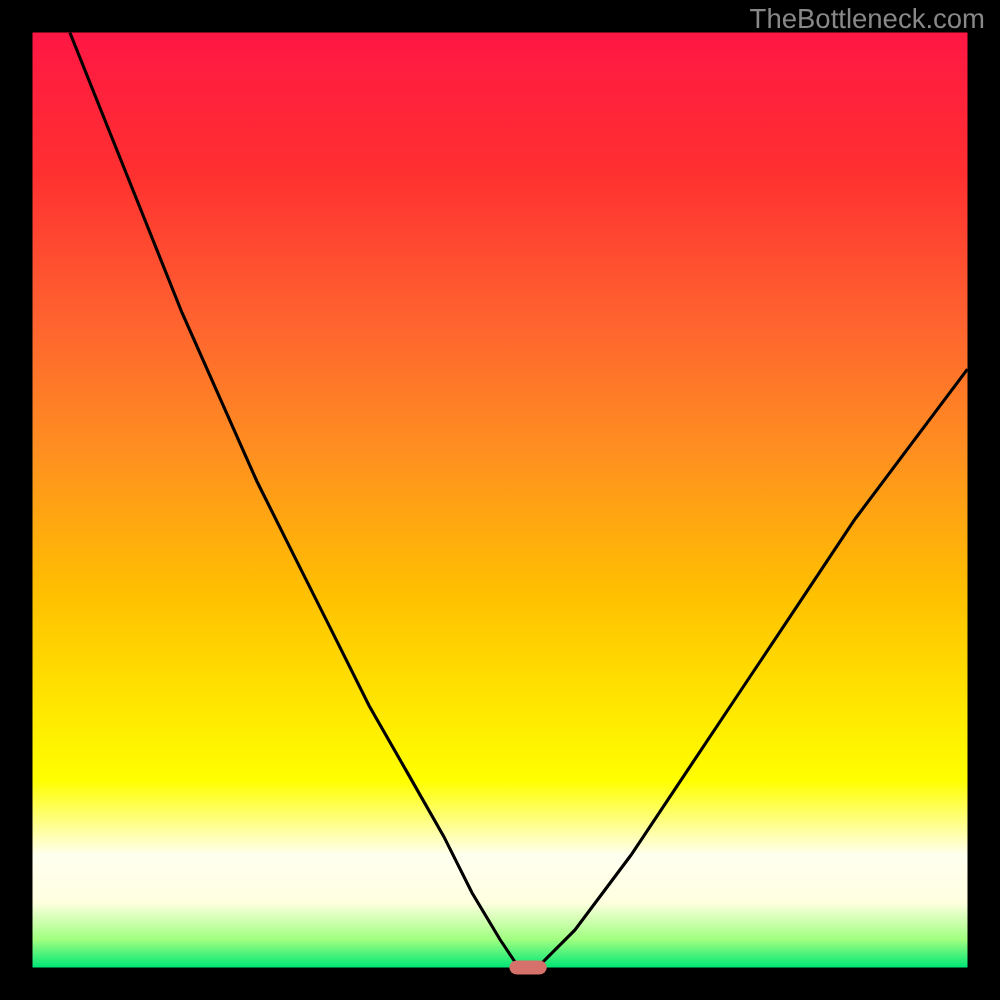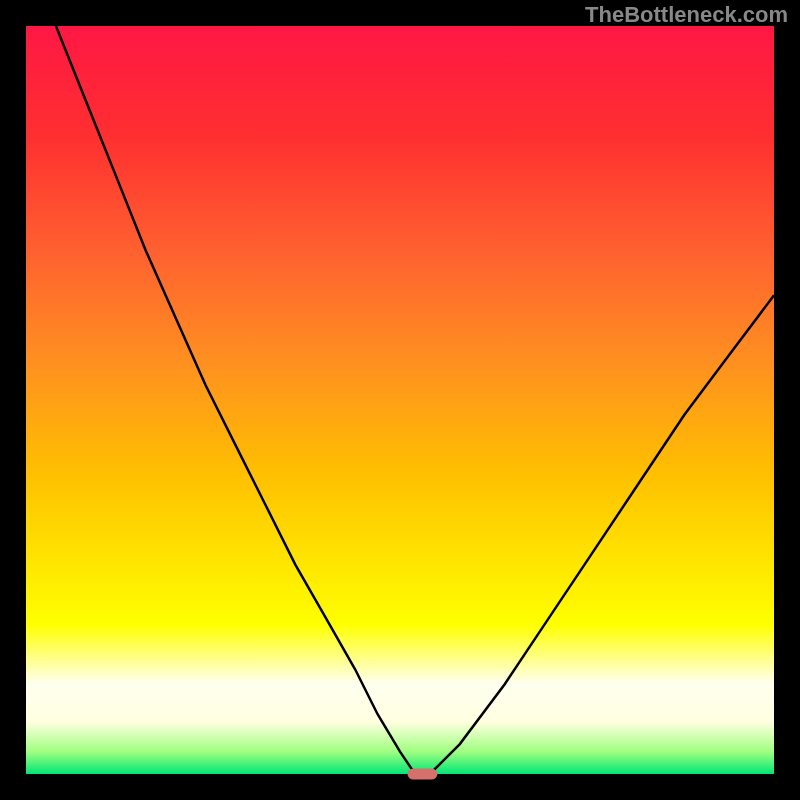--- a/index.html
+++ b/index.html
@@ -15,21 +15,21 @@
     width: 800px;
     height: 800px;
     position: relative;
   }
   .watermark {
     position: absolute;
     top: 2px;
     right: 12px;
     color: #888;
     font-size: 22px;
-    font-weight: bold;
+    font-weight: normal;
     z-index: 10;
   }
   svg {
     display: block;
   }
 </style>
 </head>
 <body>
 
 <div class="chart-container">

